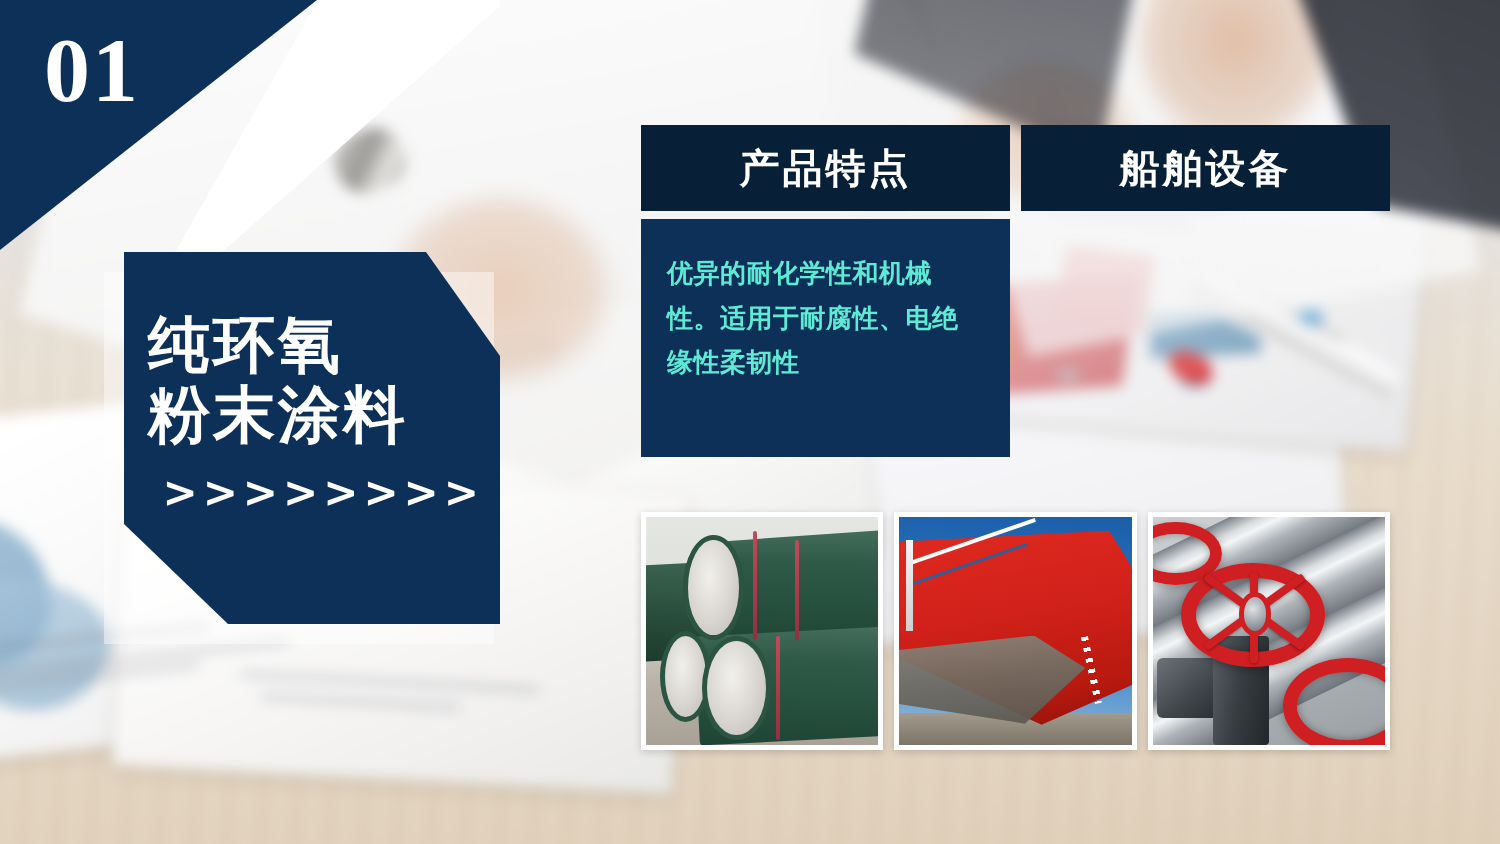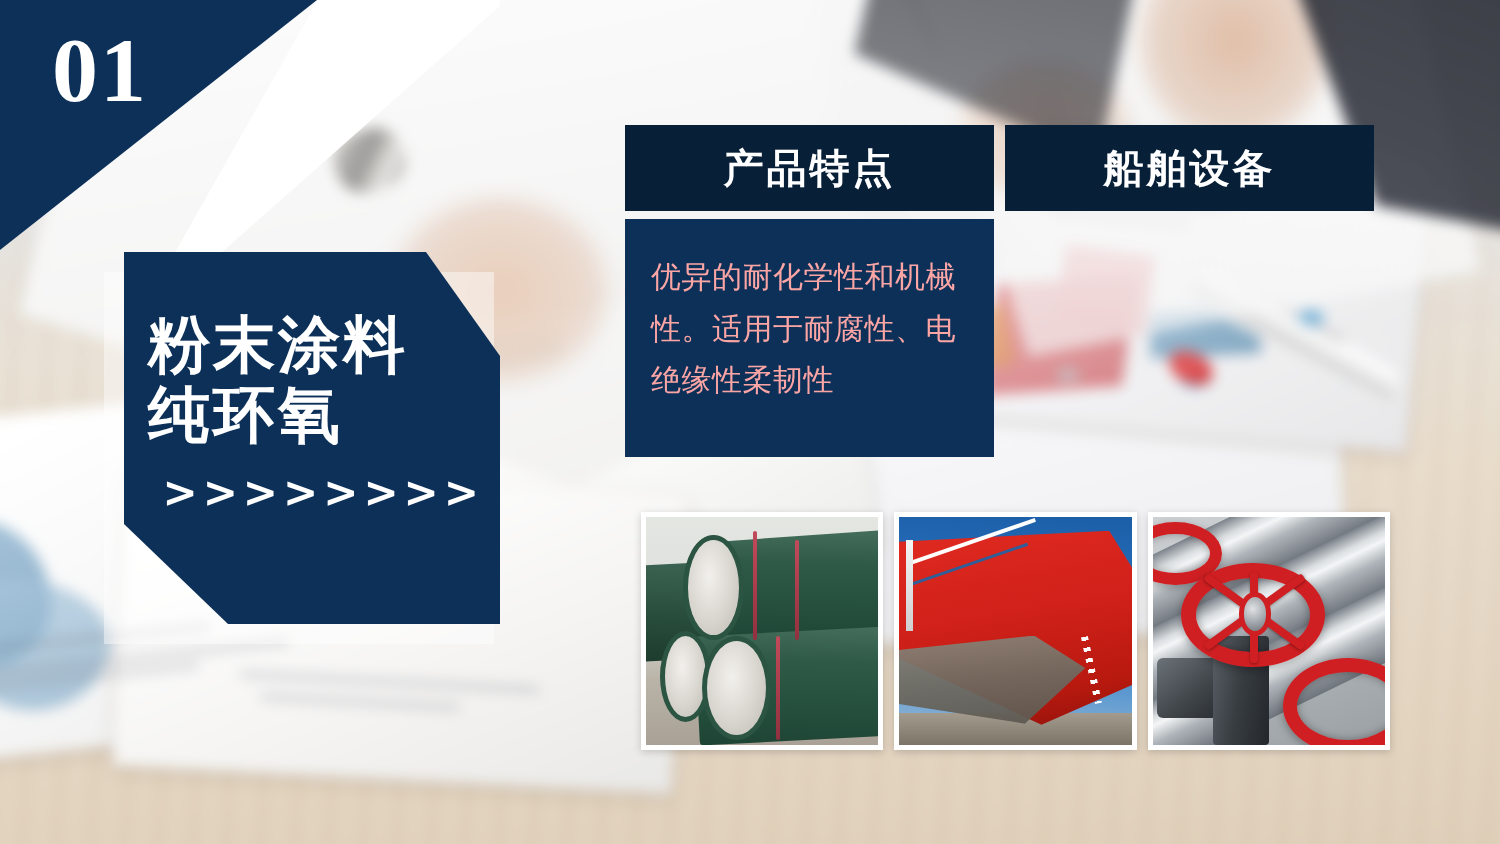--- a/index.html
+++ b/index.html
@@ -178,21 +178,21 @@
     position:absolute; left:0; top:0; width:330px; height:250px;
     background:#0d3059;
     clip-path:polygon(0 0, 317px 0, 0 250px);
   }
   .corner-white {
     position:absolute; left:0; top:0; width:500px; height:300px;
     background:#ffffff;
     clip-path:polygon(318px 0, 500px 0, 500px 6px, 168px 300px, 148px 300px);
   }
   .corner-num {
-    position:absolute; left:52px; top:24px;
+    position:absolute; left:44px; top:24px;
     font-size:92px; font-weight:700; color:#ffffff;
     letter-spacing:2px; line-height:1;
     font-family:"Liberation Serif","DejaVu Serif",serif;
   }
 
   
   .title-shadow {
     position:absolute; left:104px; top:272px;
     width:390px; height:372px;
     background:rgba(255,255,255,0.45);
@@ -218,44 +218,45 @@
     font-weight:700;
     letter-spacing:5px;
     text-align:right;
     padding-right:16px;
     margin-top:18px;
     font-family:"DejaVu Sans",sans-serif;
   }
 
   
   .panels {
-    position:absolute; left:625px; top:125px;
+    position:absolute; left:641px; top:125px;
     width:749px; height:332px;
     display:flex; gap:11px;
   }
   .panel { flex:1; display:flex; flex-direction:column; }
   .panel-head {
     height:86px;
     background:#081f38;
     display:flex; align-items:center; justify-content:center;
   }
   .panel-head-text {
     color:#ffffff; font-size:40px; font-weight:700; letter-spacing:3px;
   }
   .panel-body {
     flex:1;
     background:#0d3059;
     margin-top:8px;
     padding:32px 26px 0 26px;
   }
   .panel-body-text {
-    color:#fca5a5;
-    font-size:30px;
+    color:#5eead4;
+    font-size:26px;
     line-height:1.72;
     letter-spacing:.5px;
+    font-weight:bold;
   }
 
   
   .thumbs {
     position:absolute; left:641px; top:512px;
     width:749px; height:238px;
     display:flex; gap:11px;
   }
   .thumb {
     flex:1;
@@ -420,22 +421,22 @@
       <div class="bg-layer bg-suit2"></div>
     </div>
   </div>
 
   <div class="corner-navy"></div>
   <div class="corner-white"></div>
   <div class="corner-num">01</div>
 
   <div class="title-shadow"></div>
   <div class="title-card">
+    <div class="title-line">纯环氧</div>
     <div class="title-line">粉末涂料</div>
-    <div class="title-line">纯环氧</div>
     <div class="title-chevrons">&gt;&gt;&gt;&gt;&gt;&gt;&gt;&gt;</div>
   </div>
 
   <div class="panels">
 
     <div class="panel">
       <div class="panel-head">
         <span class="panel-head-text">产品特点</span>
       </div>
       <div class="panel-body">

